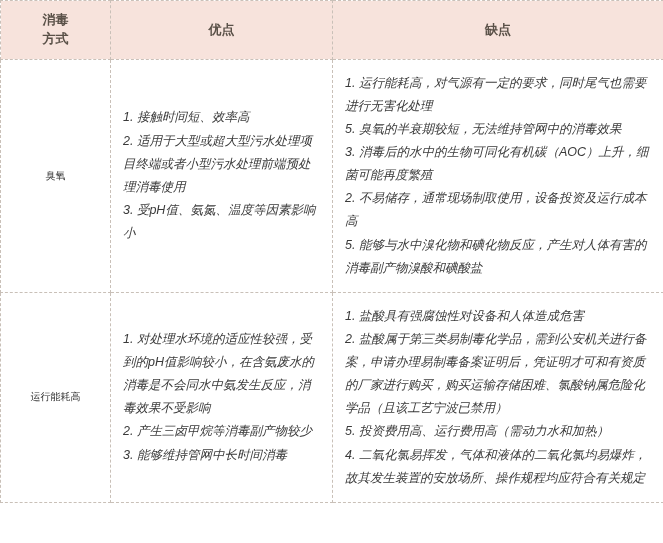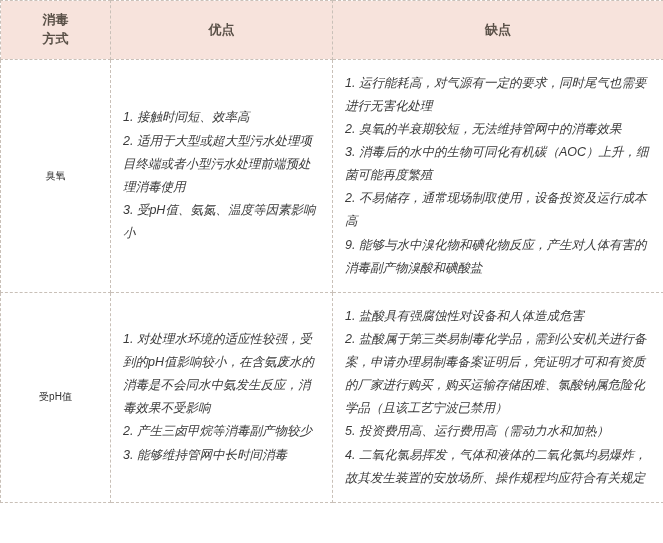--- a/index.html
+++ b/index.html
@@ -97,29 +97,29 @@
         <td class="body">
           <div class="lines">
             <p>1. 接触时间短、效率高</p>
             <p>2. 适用于大型或超大型污水处理项目终端或者小型污水处理前端预处理消毒使用</p>
             <p>3. 受pH值、氨氮、温度等因素影响小</p>
           </div>
         </td>
         <td class="body">
           <div class="lines">
             <p>1. 运行能耗高，对气源有一定的要求，同时尾气也需要进行无害化处理</p>
-            <p>2. 臭氧的半衰期较短，无法维持管网中的消毒效果</p>
+            <p>5. 臭氧的半衰期较短，无法维持管网中的消毒效果</p>
             <p>3. 消毒后的水中的生物可同化有机碳（AOC）上升，细菌可能再度繁殖</p>
             <p>2. 不易储存，通常现场制取使用，设备投资及运行成本高</p>
-            <p>9. 能够与水中溴化物和碘化物反应，产生对人体有害的消毒副产物溴酸和碘酸盐</p>
+            <p>5. 能够与水中溴化物和碘化物反应，产生对人体有害的消毒副产物溴酸和碘酸盐</p>
           </div>
         </td>
       </tr>
       <tr>
-        <td class="label">受pH值</td>
+        <td class="label">运行能耗高</td>
         <td class="body">
           <div class="lines">
             <p>1. 对处理水环境的适应性较强，受到的pH值影响较小，在含氨废水的消毒是不会同水中氨发生反应，消毒效果不受影响</p>
             <p>2. 产生三卤甲烷等消毒副产物较少</p>
             <p>3. 能够维持管网中长时间消毒</p>
           </div>
         </td>
         <td class="body">
           <div class="lines">
             <p>1. 盐酸具有强腐蚀性对设备和人体造成危害</p>

